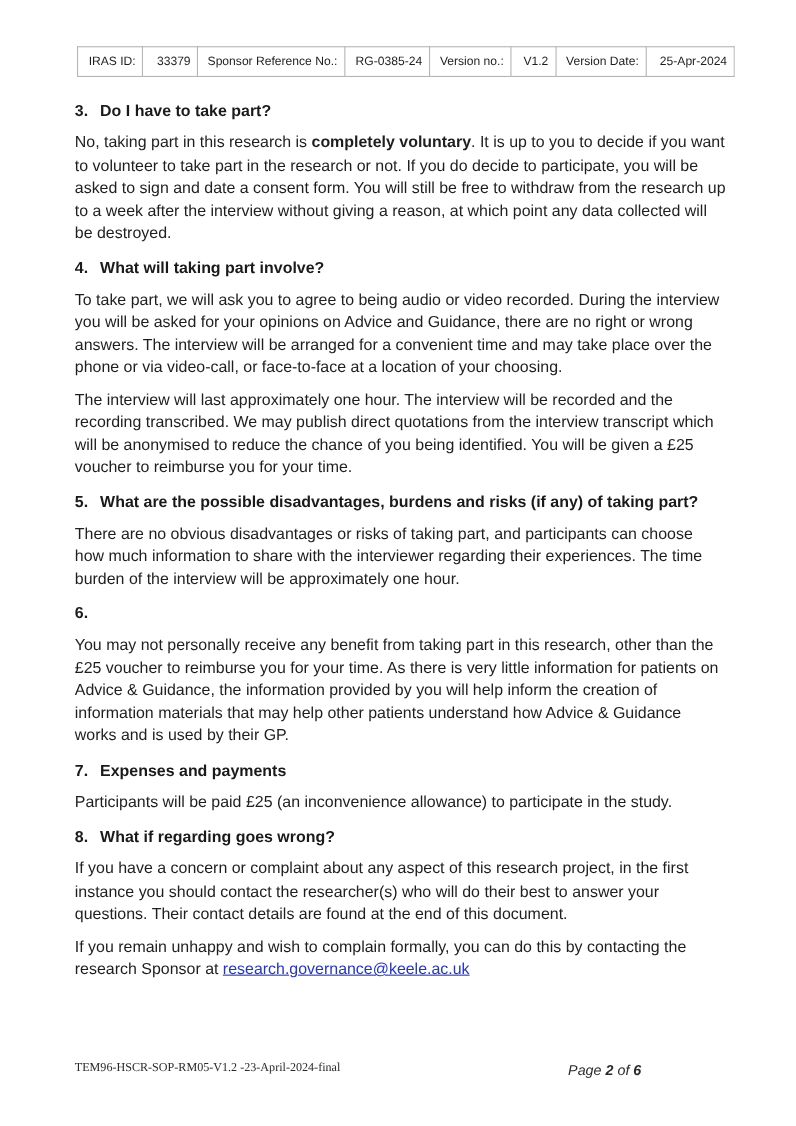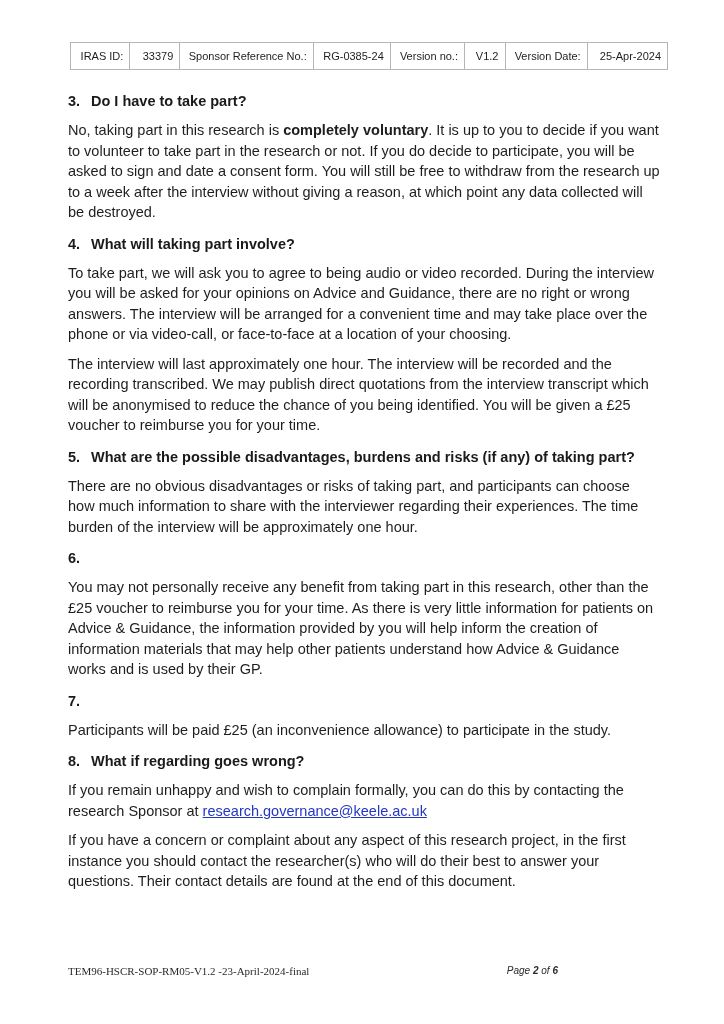--- a/index.html
+++ b/index.html
@@ -57,22 +57,22 @@
     color: var(--link-color, #2336c4);
     text-decoration: underline;
   }
 
   
   .footer-left {
     position: absolute; left: 68px; top: 965px;
     font-size: 11px; color: #2a2a2a; font-family: Liberation Serif, serif;
   }
   .footer-right {
-    position: absolute; right: 110px; top: 965px;
-    font-size: 10px; font-style: italic; color: #2a2a2a;
+    position: absolute; right: 85px; top: 965px;
+    font-size: 13px; font-style: italic; color: #2a2a2a;
   }
   .footer-right .pg-b { font-weight: bold; }
 </style>
 </head>
 <body>
 
 <div class="page">
 
   <table class="header-table">
     <colgroup>
@@ -120,28 +120,29 @@
     </h2>
     <p>There are no obvious disadvantages or risks of taking part, and participants can choose how much information to share with the interviewer regarding their experiences. The time burden of the interview will be approximately one hour.</p>
 
     <h2>
       <span class="h-num">6.</span>
     </h2>
     <p>You may not personally receive any benefit from taking part in this research, other than the £25 voucher to reimburse you for your time. As there is very little information for patients on Advice &amp; Guidance, the information provided by you will help inform the creation of information materials that may help other patients understand how Advice &amp; Guidance works and is used by their GP.</p>
 
     <h2>
       <span class="h-num">7.</span>
+      <span>Expenses and payments</span>
     </h2>
     <p>Participants will be paid £25 (an inconvenience allowance) to participate in the study.</p>
 
     <h2>
       <span class="h-num">8.</span>
       <span>What if regarding goes wrong?</span>
     </h2>
+    <p>If you have a concern or complaint about any aspect of this research project, in the first instance you should contact the researcher(s) who will do their best to answer your questions. Their contact details are found at the end of this document.</p>
     <p><span>If you remain unhappy and wish to complain formally, you can do this by contacting the research Sponsor at </span><a class="email-link" href="#">research.governance@keele.ac.uk</a></p>
-    <p>If you have a concern or complaint about any aspect of this research project, in the first instance you should contact the researcher(s) who will do their best to answer your questions. Their contact details are found at the end of this document.</p>
 
   </div>
 
   <div class="footer-left">TEM96-HSCR-SOP-RM05-V1.2 -23-April-2024-final</div>
   <div class="footer-right"><span>Page </span><span class="pg-b">2</span><span> of </span><span class="pg-b">6</span></div>
 
 </div>
 
 </body></html>

